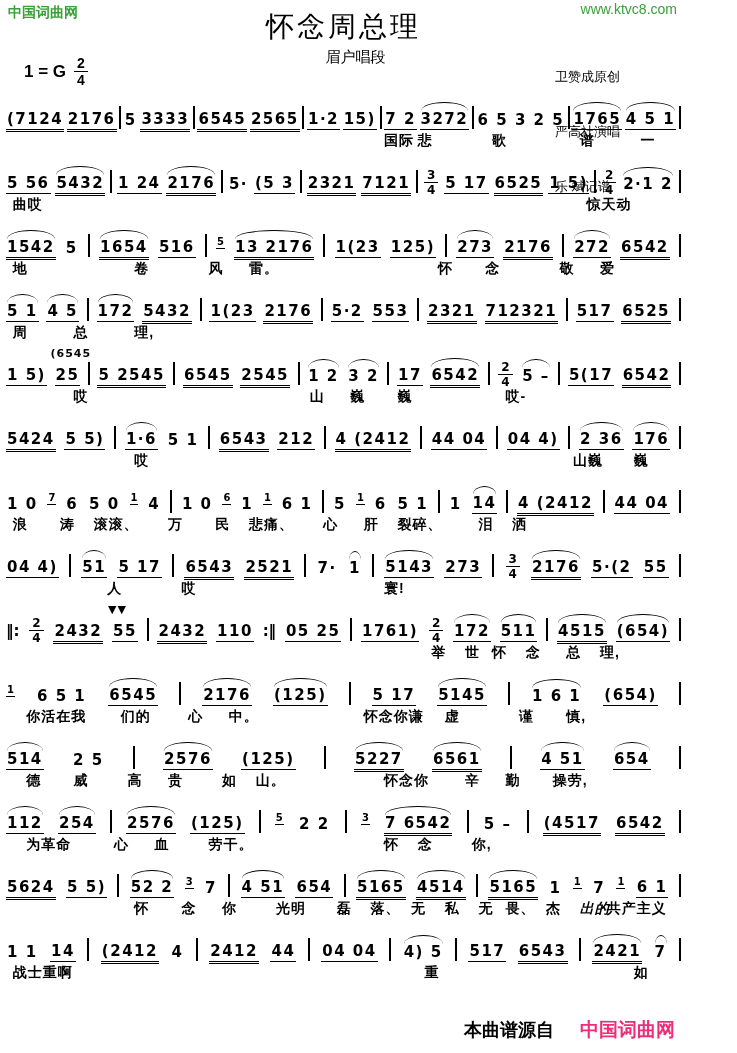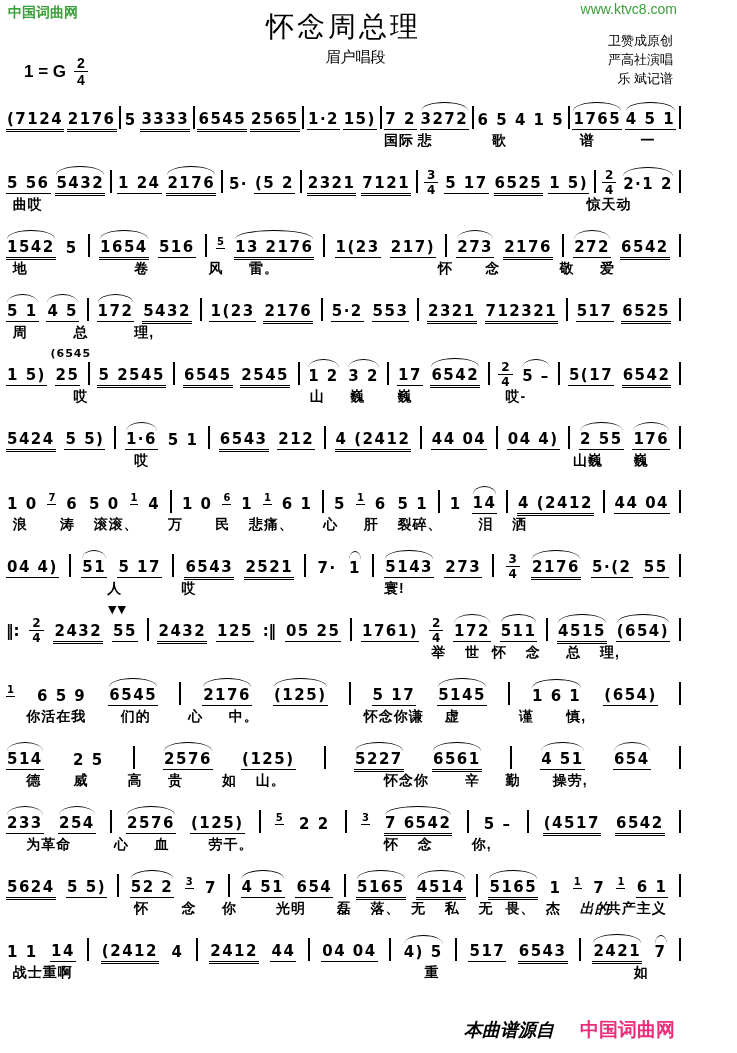--- a/index.html
+++ b/index.html
@@ -5,21 +5,21 @@
   html,body{margin:0;padding:0;background:#fff;}
   .page{position:relative;width:687px;height:1053px;background:#fff;overflow:hidden;
         font-family:"Liberation Sans",sans-serif;color:#000;}
   
   .site-left{position:absolute;top:4px;left:8px;font-size:14px;font-weight:bold;text-decoration:none;cursor:pointer;}
   .site-right{position:absolute;top:1px;right:10px;font-size:14px;text-decoration:none;cursor:pointer;}
   .title{text-align:center;margin-top:8px;font-size:28px;letter-spacing:3px;
          font-family:"Liberation Serif","DejaVu Serif",serif;}
   .subtitle{text-align:center;font-size:15px;margin-top:2px;font-family:"Liberation Serif","DejaVu Serif",serif;padding-left:24px;}
   .credits{position:absolute;top:32px;right:14px;font-size:13px;line-height:1.45;}
-  .credit-row{display:flex;justify-content:flex-end;width:118px;}
+  .credit-row{display:flex;justify-content:flex-start;width:118px;margin-top:36px;}
   .keysig{position:absolute;top:56px;left:24px;display:flex;align-items:center;gap:7px;
           font-size:17px;font-weight:bold;}
   
   .ts{display:inline-flex;flex-direction:column;align-items:center;line-height:1;
       font-size:12px;font-weight:bold;margin:0 1px;transform:translateY(2px);}
   .ts .tsn{border-bottom:1px solid #000;padding:0 3px 1px;margin-bottom:1px;}
   .ts.big{font-size:14px;transform:none;}
   
   .score{position:absolute;top:92px;left:6px;right:6px;}
   .system{position:relative;height:64px;}
@@ -35,21 +35,21 @@
        border-top:1.5px solid #000;border-radius:50% 50% 0 0 / 100% 100% 0 0;}
   .sm{font-size:10px;transform:translateY(-9px);letter-spacing:0;padding-bottom:1px;}
   .above{position:absolute;top:-20px;left:-4px;font-size:11px;font-weight:bold;
          letter-spacing:1px;white-space:nowrap;}
   .bar{width:2px;height:23px;background:#000;align-self:flex-end;margin-bottom:1px;flex:none;}
   .rep{font-size:15px;font-weight:bold;align-self:flex-end;line-height:1.4;}
   .lyr{position:absolute;top:40px;font-size:14px;font-weight:bold;white-space:nowrap;
        letter-spacing:1px;}
   
   .footer{position:absolute;bottom:10px;right:12px;display:flex;gap:26px;align-items:baseline;}
-  .footer .prefix{font-size:18px;font-weight:bold;font-style:italic;}
+  .footer .prefix{font-size:18px;font-weight:bold;}
   .footer .site{font-size:19px;font-weight:bold;cursor:pointer;}
 </style>
 </head>
 <body>
 
 <div class="page">
   <a class="site-left" style="color: rgb(58, 160, 58);">中国词曲网</a>
   <a class="site-right" style="color: rgb(58, 160, 58);">www.ktvc8.com</a>
 
   <div class="title">怀念周总理</div>
@@ -89,42 +89,42 @@
           <span class="bar"></span>
           <span class="grp u2">6545</span>
           <span class="grp u2">2565</span>
           <span class="bar"></span>
           <span class="grp u1">1·2</span>
           <span class="grp u1">15)</span>
           <span class="bar"></span>
           <span class="grp u1">7 2</span>
           <span class="grp u1 arc">3272</span>
           <span class="bar"></span>
-          <span class="grp u0">6 5 4 1 5</span>
+          <span class="grp u0">6 5 3 2 5</span>
           <span class="bar"></span>
           <span class="grp u1 arc">1765</span>
           <span class="grp u1 arc">4 5 1</span>
           <span class="bar"></span>
         </div>
         <span class="lyr" style="left: 56%;">国际</span>
         <span class="lyr" style="left: 61%;">悲</span>
         <span class="lyr" style="left: 72%;">歌</span>
         <span class="lyr" style="left: 85%;">谱</span>
         <span class="lyr" style="left: 94%;">一</span>
       </div>
       <div class="system">
         <div class="nrow">
           <span class="grp u1">5 56</span>
           <span class="grp u2 arc">5432</span>
           <span class="bar"></span>
           <span class="grp u1">1 24</span>
           <span class="grp u2 arc">2176</span>
           <span class="bar"></span>
           <span class="grp u0">5·</span>
-          <span class="grp u1">(5 2</span>
+          <span class="grp u1">(5 3</span>
           <span class="bar"></span>
           <span class="grp u2">2321</span>
           <span class="grp u2">7121</span>
           <span class="bar"></span>
           <span class="ts">
             <span class="tsn">3</span>
             <span>4</span>
           </span>
           <span class="grp u1">5 17</span>
           <span class="grp u2">6525</span>
@@ -145,21 +145,21 @@
           <span class="grp u2 arc">1542</span>
           <span class="grp u0">5</span>
           <span class="bar"></span>
           <span class="grp u2 arc">1654</span>
           <span class="grp u1">516</span>
           <span class="bar"></span>
           <span class="grp u1 sm">5</span>
           <span class="grp u2 arc">13 2176</span>
           <span class="bar"></span>
           <span class="grp u1">1(23</span>
-          <span class="grp u1">217)</span>
+          <span class="grp u1">125)</span>
           <span class="bar"></span>
           <span class="grp u1 arc">273</span>
           <span class="grp u2">2176</span>
           <span class="bar"></span>
           <span class="grp u1 arc">272</span>
           <span class="grp u2">6542</span>
           <span class="bar"></span>
         </div>
         <span class="lyr" style="left: 1%;">地</span>
         <span class="lyr" style="left: 19%;">卷</span>
@@ -237,21 +237,21 @@
           <span class="bar"></span>
           <span class="grp u2">6543</span>
           <span class="grp u1">212</span>
           <span class="bar"></span>
           <span class="grp u2">4 (2412</span>
           <span class="bar"></span>
           <span class="grp u1">44 04</span>
           <span class="bar"></span>
           <span class="grp u1">04 4)</span>
           <span class="bar"></span>
-          <span class="grp u1 arc">2 55</span>
+          <span class="grp u1 arc">2 36</span>
           <span class="grp u1 arc">176</span>
           <span class="bar"></span>
         </div>
         <span class="lyr" style="left: 19%;">哎</span>
         <span class="lyr" style="left: 84%;">山巍</span>
         <span class="lyr" style="left: 93%;">巍</span>
       </div>
       <div class="system">
         <div class="nrow">
           <span class="grp u0">1 0</span>
@@ -325,21 +325,21 @@
         <div class="nrow">
           <span class="rep">‖:</span>
           <span class="ts">
             <span class="tsn">2</span>
             <span>4</span>
           </span>
           <span class="grp u2">2432</span>
           <span class="grp u1">55<span class="above">▼▼</span></span>
           <span class="bar"></span>
           <span class="grp u2">2432</span>
-          <span class="grp u1">125</span>
+          <span class="grp u1">110</span>
           <span class="rep">:‖</span>
           <span class="grp u1">05 25</span>
           <span class="bar"></span>
           <span class="grp u1">1761)</span>
           <span class="ts">
             <span class="tsn">2</span>
             <span>4</span>
           </span>
           <span class="grp u1 arc">172</span>
           <span class="grp u1 arc">511</span>
@@ -351,21 +351,21 @@
         <span class="lyr" style="left: 63%;">举</span>
         <span class="lyr" style="left: 68%;">世</span>
         <span class="lyr" style="left: 72%;">怀</span>
         <span class="lyr" style="left: 77%;">念</span>
         <span class="lyr" style="left: 83%;">总</span>
         <span class="lyr" style="left: 88%;">理,</span>
       </div>
       <div class="system">
         <div class="nrow">
           <span class="grp u1 sm">1</span>
-          <span class="grp u0">6 5 9</span>
+          <span class="grp u0">6 5 1</span>
           <span class="grp u1 arc">6545</span>
           <span class="bar"></span>
           <span class="grp u1 arc">2176</span>
           <span class="grp u1 arc">(125)</span>
           <span class="bar"></span>
           <span class="grp u1">5 17</span>
           <span class="grp u1 arc">5145</span>
           <span class="bar"></span>
           <span class="grp u0 arc">1 6 1</span>
           <span class="grp u1">(654)</span>
@@ -401,21 +401,21 @@
         <span class="lyr" style="left: 24%;">贵</span>
         <span class="lyr" style="left: 32%;">如</span>
         <span class="lyr" style="left: 37%;">山。</span>
         <span class="lyr" style="left: 56%;">怀念你</span>
         <span class="lyr" style="left: 68%;">辛</span>
         <span class="lyr" style="left: 74%;">勤</span>
         <span class="lyr" style="left: 81%;">操劳,</span>
       </div>
       <div class="system">
         <div class="nrow">
-          <span class="grp u1 arc">233</span>
+          <span class="grp u1 arc">112</span>
           <span class="grp u1 arc">254</span>
           <span class="bar"></span>
           <span class="grp u1 arc">2576</span>
           <span class="grp u1">(125)</span>
           <span class="bar"></span>
           <span class="grp u1 sm">5</span>
           <span class="grp u0">2 2</span>
           <span class="bar"></span>
           <span class="grp u1 sm">3</span>
           <span class="grp u2 arc">7 6542</span>

